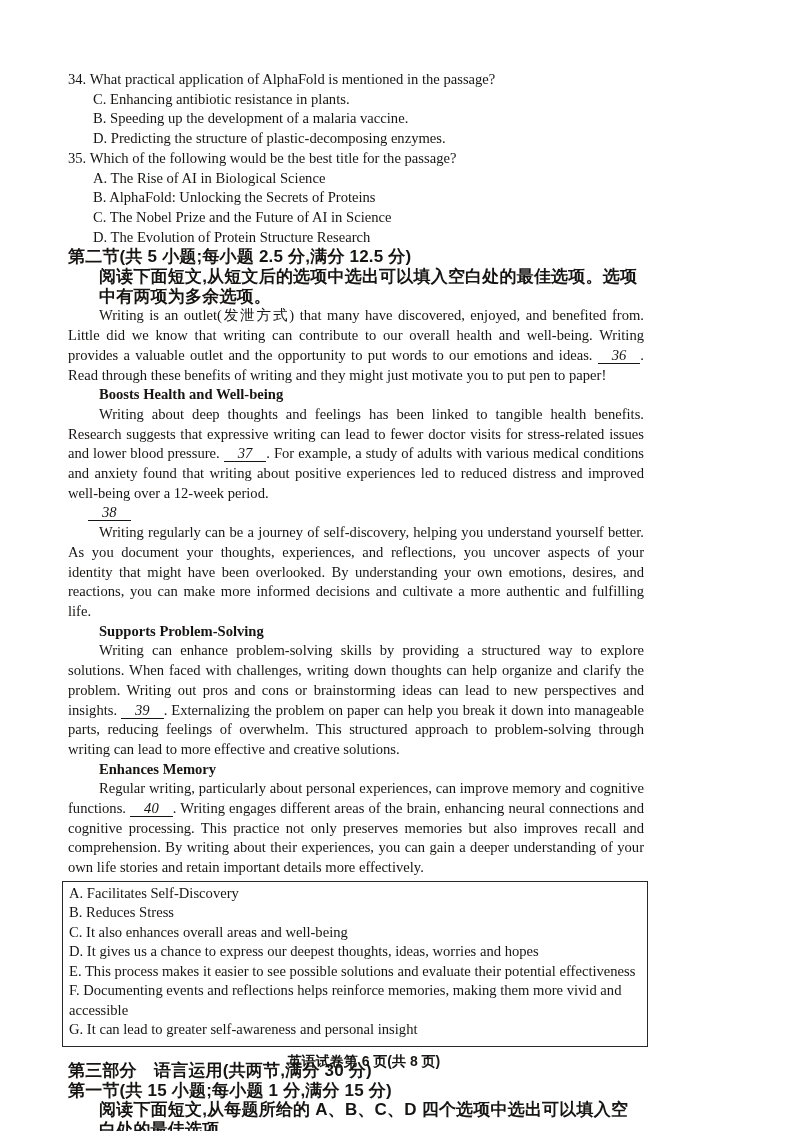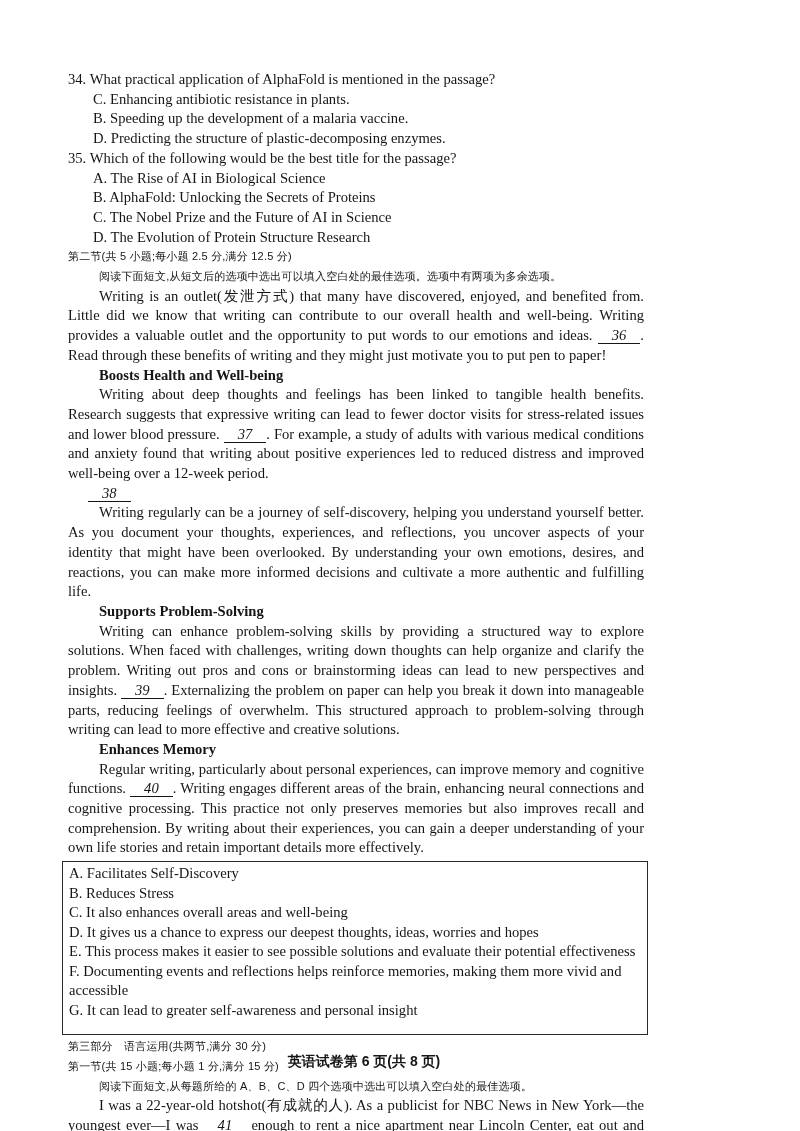--- a/index.html
+++ b/index.html
@@ -20,22 +20,22 @@
     box-sizing: border-box;
     width: 728px;
     height: 1131px;
     padding: 70px 84px 0 68px;
     line-height: 19.7px;
   }
   p, div { margin: 0; }
   .opt { padding-left: 25px; }
   .cn-head {
     font-family: "Liberation Sans", sans-serif;
-    font-weight: normal;
-    font-size: 11px;
+    font-weight: bold;
+    font-size: 17px;
     letter-spacing: 0.2px;
   }
   .cn-indent { padding-left: 31px; }
   .para {
     text-align: justify;
     text-indent: 31px;
   }
   .subhead {
     font-weight: bold;
     padding-left: 31px;
@@ -45,23 +45,23 @@
     border-bottom: 1px solid #171513;
     padding: 0 14px;
     line-height: 15px;
     text-indent: 0;
     font-style: italic;
   }
   .blank-own-line { padding-left: 20px; }
   .options-box {
     box-sizing: border-box;
     width: calc(100% + 10px);
-    margin: 3px 0 2px -6px;
+    margin: 3px 0 14px -6px;
     border: 1.6px solid #2b2825;
-    padding: 2px 6px 14px 6px;
+    padding: 2px 6px 6px 6px;
   }
   .options-box div { line-height: 19.5px; }
   .footer {
     position: absolute;
     left: 0;
     right: 0;
     top: 1052px;
     text-align: center;
     font-family: "Liberation Sans", sans-serif;
     font-weight: bold;

